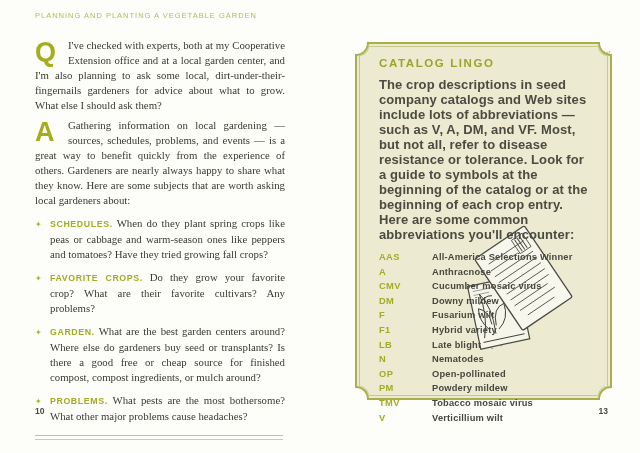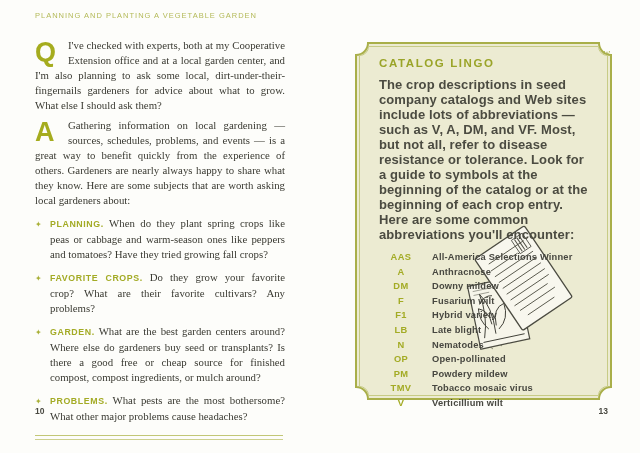--- a/index.html
+++ b/index.html
@@ -61,21 +61,21 @@
   .box-title{
     font-size:11.5px;font-weight:bold;letter-spacing:1.6px;color:#9aa428;
     margin-bottom:8px;
   }
   .box-intro{
     font-size:13px;font-weight:bold;line-height:15px;letter-spacing:0.1px;
     color:#4b4b41;
   }
   .abbr-list{margin-top:8px;}
   .abbr-row{display:flex;line-height:14.6px;font-size:9.3px;font-weight:bold;}
-  .abbr-code{width:44px;text-align:center;margin-right:9px;color:#a3ab25;letter-spacing:0.4px;}
+  .abbr-code{width:44px;text-align:left;margin-right:9px;color:#a3ab25;letter-spacing:0.4px;}
   .abbr-meaning{color:#474740;letter-spacing:0.2px;}
   .packet{position:absolute;right:30px;top:180px;z-index:1;}
 </style>
 </head>
 <body>
 
 <div class="sheet">
 
   <div class="running-head-left">PLANNING AND PLANTING A VEGETABLE GARDEN</div>
   <div class="running-head-right">Selecting Crops to Grow</div>
@@ -87,21 +87,21 @@
     </div>
 
     <div class="para qa-answer">
       <span class="dropcap">A</span><span>Gathering information on local gardening — sources, schedules, problems, and events — is a great way to benefit quickly from the experience of others. Gardeners are nearly always happy to share what they know. Here are some subjects that are worth asking local gardeners about:</span>
     </div>
 
     <div class="bullet-list">
 
       <div class="bullet">
         <span class="diamond">✦</span>
-        <span class="blabel">PLANNING.</span>
+        <span class="blabel">SCHEDULES.</span>
         <span>When do they plant spring crops like peas or cabbage and warm-season ones like peppers and tomatoes? Have they tried growing fall crops?</span>
       </div>
 
       <div class="bullet">
         <span class="diamond">✦</span>
         <span class="blabel">FAVORITE CROPS.</span>
         <span>Do they grow your favorite crop? What are their favorite cultivars? Any problems?</span>
       </div>
 
       <div class="bullet">
@@ -183,20 +183,24 @@
       <div class="abbr-list">
         <div class="abbr-row">
           <span class="abbr-code">AAS</span>
           <span class="abbr-meaning">All-America Selections Winner</span>
         </div>
         <div class="abbr-row">
           <span class="abbr-code">A</span>
           <span class="abbr-meaning">Anthracnose</span>
         </div>
         <div class="abbr-row">
+          <span class="abbr-code">CMV</span>
+          <span class="abbr-meaning">Cucumber mosaic virus</span>
+        </div>
+        <div class="abbr-row">
           <span class="abbr-code">DM</span>
           <span class="abbr-meaning">Downy mildew</span>
         </div>
         <div class="abbr-row">
           <span class="abbr-code">F</span>
           <span class="abbr-meaning">Fusarium wilt</span>
         </div>
         <div class="abbr-row">
           <span class="abbr-code">F1</span>
           <span class="abbr-meaning">Hybrid variety</span>

